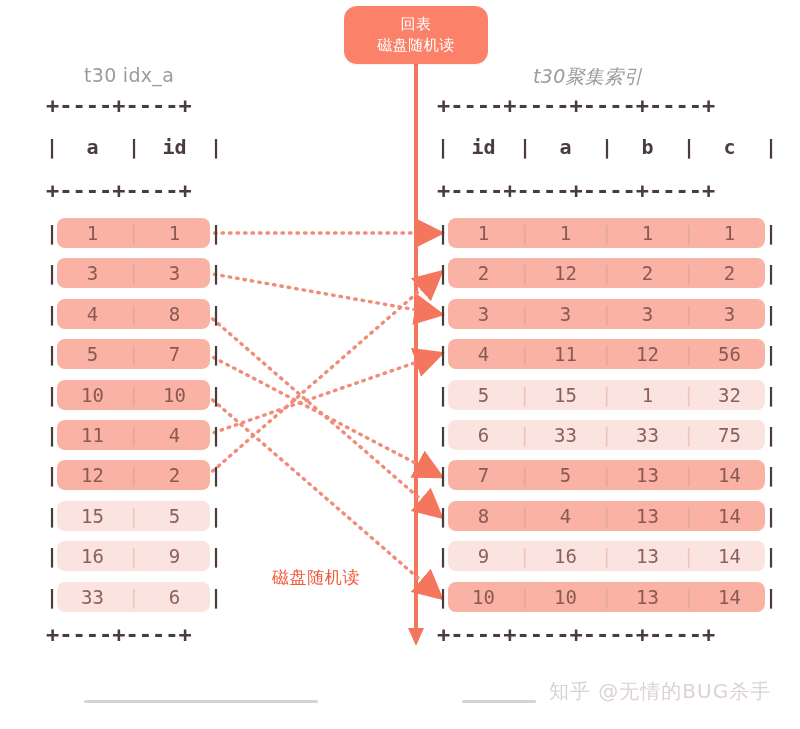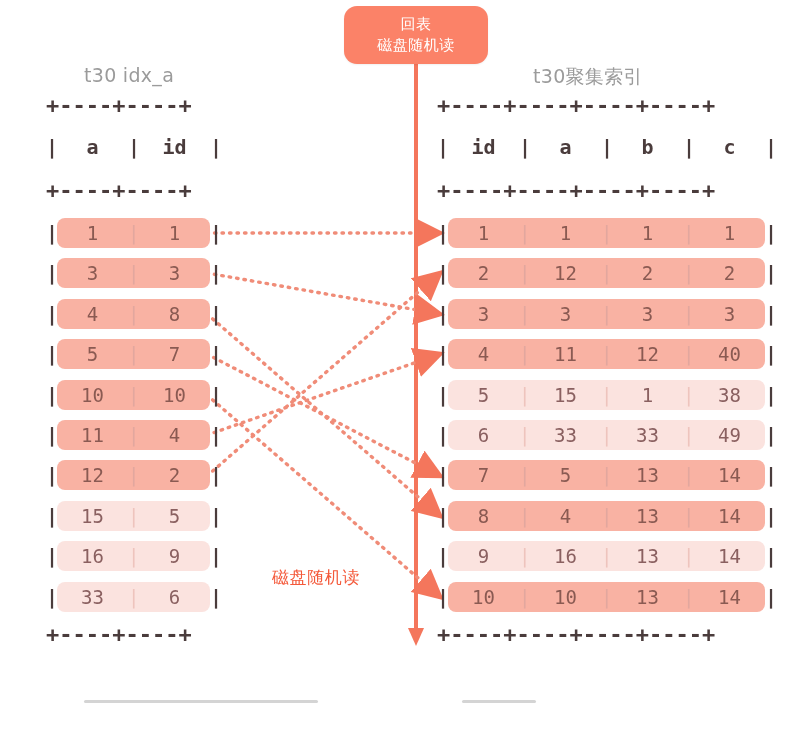--- a/index.html
+++ b/index.html
@@ -35,21 +35,21 @@
   
   .tbl-title{
     position:absolute;
     color:#9b9b9b;
     font-size:19px;
     font-family:"DejaVu Sans","Liberation Sans",sans-serif;
     letter-spacing:.3px;
     white-space:nowrap;
   }
   #title-left{left:84px;top:64px;}
-  #title-right{left:533px;top:64px;}
+  #title-right{left:533px;top:64px;font-style:italic;}
 
   
   .rule{
     position:absolute;
     color:#4a3c3c;
     font-family:"DejaVu Sans Mono","Liberation Mono",monospace;
     font-weight:bold;
     white-space:pre;
     letter-spacing:0px;
   }
@@ -364,47 +364,47 @@
       </div>
       <div class="datarow" style="left: 437px; top: 339.2px;">
         <span class="pipe">|</span>
         <div class="pillwrap hot">
           <span class="cell" style="width: 71px;">4</span>
           <span class="sep">|</span>
           <span class="cell" style="width: 71px;">11</span>
           <span class="sep">|</span>
           <span class="cell" style="width: 71px;">12</span>
           <span class="sep">|</span>
-          <span class="cell" style="width: 71px;">40</span>
+          <span class="cell" style="width: 71px;">56</span>
         </div>
         <span class="pipe">|</span>
       </div>
       <div class="datarow" style="left: 437px; top: 379.6px;">
         <span class="pipe">|</span>
         <div class="pillwrap cold">
           <span class="cell" style="width: 71px;">5</span>
           <span class="sep">|</span>
           <span class="cell" style="width: 71px;">15</span>
           <span class="sep">|</span>
           <span class="cell" style="width: 71px;">1</span>
           <span class="sep">|</span>
-          <span class="cell" style="width: 71px;">38</span>
+          <span class="cell" style="width: 71px;">32</span>
         </div>
         <span class="pipe">|</span>
       </div>
       <div class="datarow" style="left: 437px; top: 420px;">
         <span class="pipe">|</span>
         <div class="pillwrap cold">
           <span class="cell" style="width: 71px;">6</span>
           <span class="sep">|</span>
           <span class="cell" style="width: 71px;">33</span>
           <span class="sep">|</span>
           <span class="cell" style="width: 71px;">33</span>
           <span class="sep">|</span>
-          <span class="cell" style="width: 71px;">49</span>
+          <span class="cell" style="width: 71px;">75</span>
         </div>
         <span class="pipe">|</span>
       </div>
       <div class="datarow" style="left: 437px; top: 460.4px;">
         <span class="pipe">|</span>
         <div class="pillwrap hot">
           <span class="cell" style="width: 71px;">7</span>
           <span class="sep">|</span>
           <span class="cell" style="width: 71px;">5</span>
           <span class="sep">|</span>
@@ -455,14 +455,15 @@
       </div>
     </div>
 
   <div class="rule right" id="rrule-bot" style="top:622px;">+----+----+----+----+</div>
 
   <div class="note">磁盘随机读</div>
 
   <div class="flowline" id="flow-l"></div>
   <div class="flowline" id="flow-r"></div>
 
+  <div class="wm1">知乎 @无情的BUG杀手</div>
 
 </div>
 
 </body></html>

